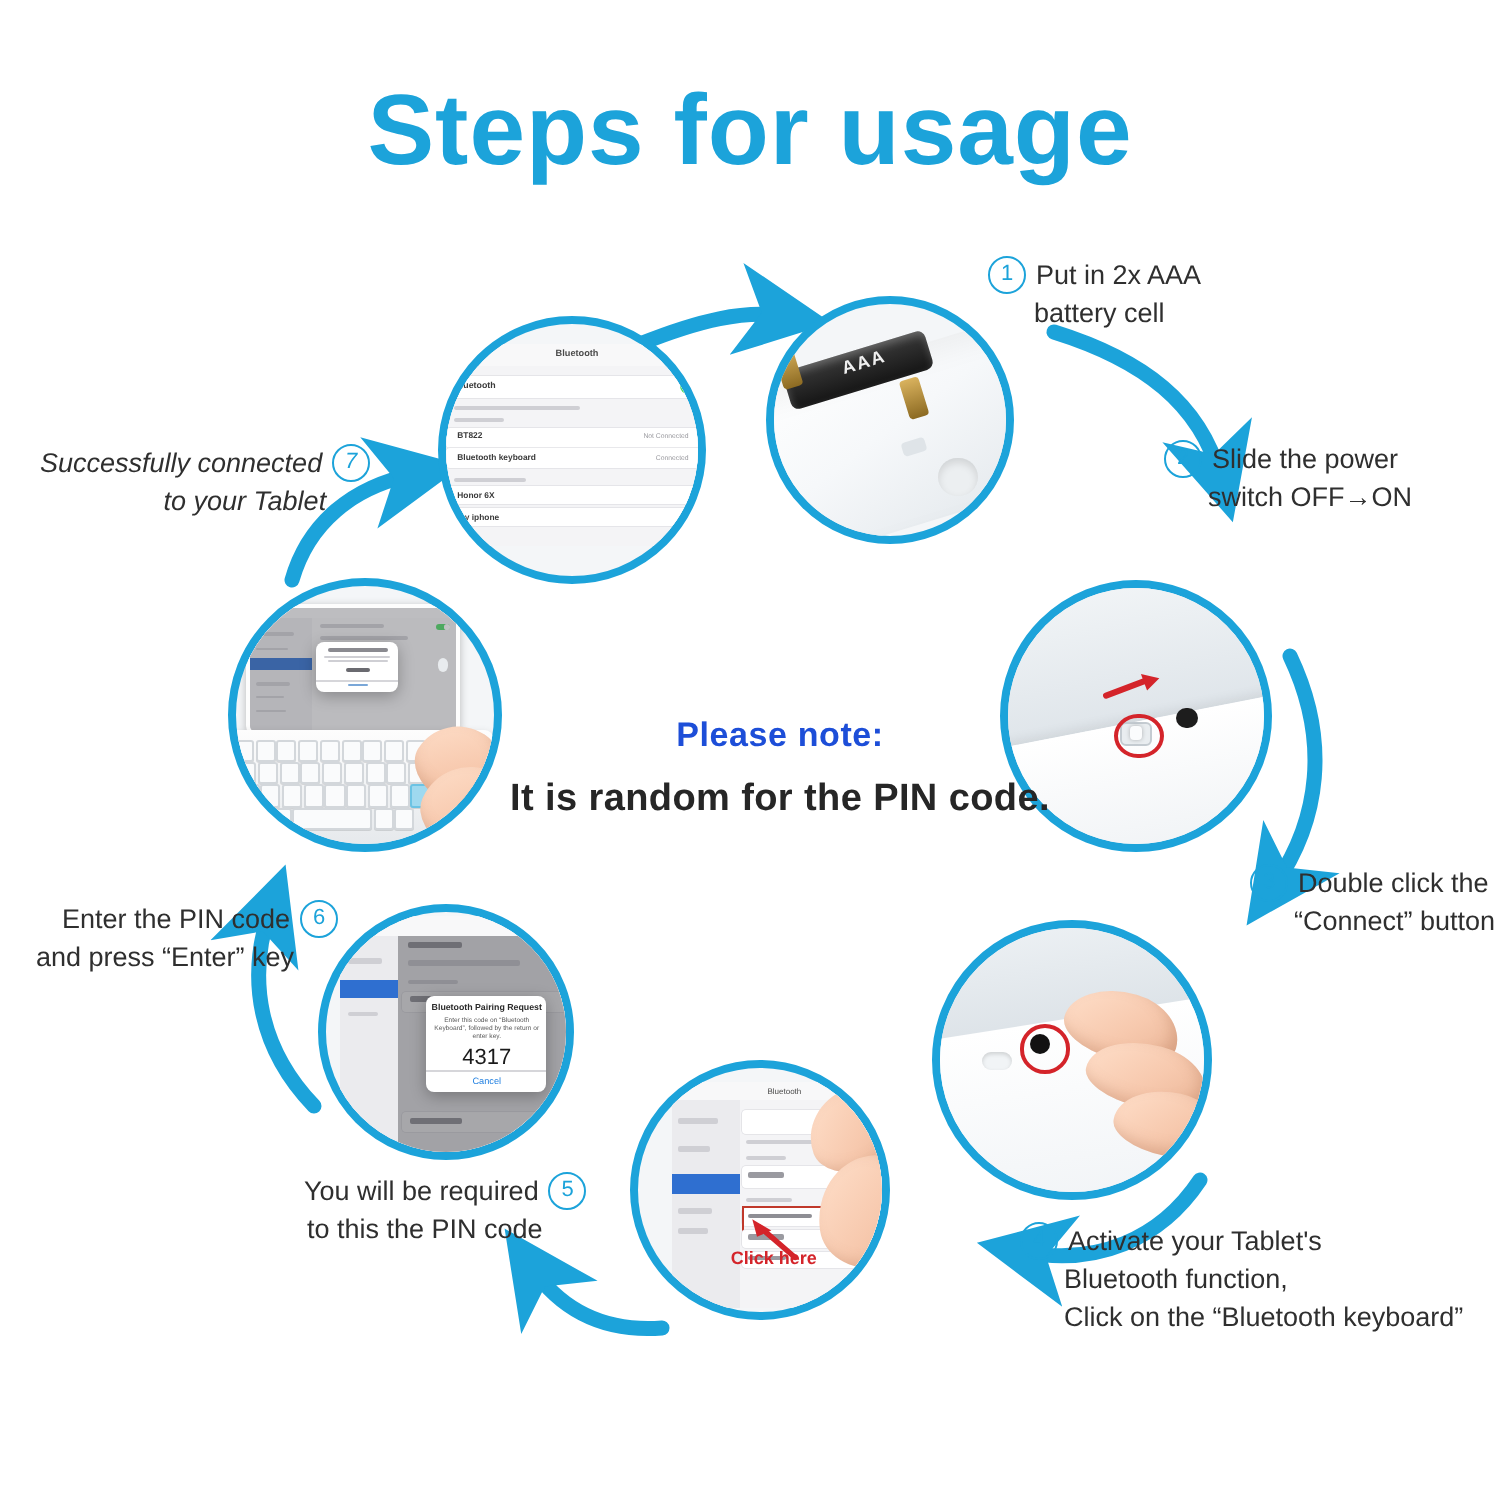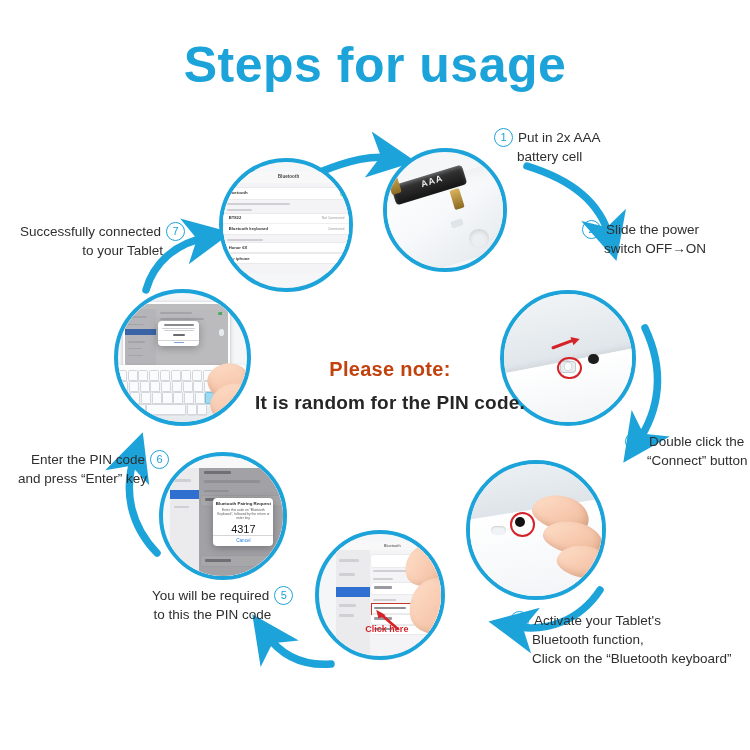--- a/index.html
+++ b/index.html
@@ -7,38 +7,38 @@
        font-family:"Liberation Sans","DejaVu Sans",sans-serif;color:#2b2b2b;}
 
   #stage{position:absolute;left:0;top:0;width:750px;height:750px;}
 
   
   .title{position:absolute;left:0;top:36px;width:750px;text-align:center;
          font-size:50px;font-weight:bold;color:#1CA3DA;letter-spacing:.5px;}
 
   
   .note{position:absolute;left:230px;top:358px;width:320px;text-align:center;}
-  .note .l1{font-size:20px;font-weight:bold;color:#c2410c;letter-spacing:.3px;}
+  .note .l1{font-size:17px;font-weight:bold;color:#1d4ed8;letter-spacing:.3px;}
   .note .l2{font-size:19px;font-weight:bold;color:#262626;margin-top:11px;letter-spacing:.2px;}
 
   
   .cap{position:absolute;font-size:13.5px;line-height:19px;color:#2f2f2f;white-space:nowrap;}
   .cap .row{display:flex;align-items:center;gap:5px;}
   .cap.r .row{justify-content:flex-end;}
   .num{display:inline-flex;align-items:center;justify-content:center;
        width:17px;height:17px;border:1.3px solid #1CA3DA;border-radius:50%;
        color:#1CA3DA;font-size:11px;line-height:1;flex:none;}
 
   .cap1{left:494px;top:128px;}
   .cap2{left:582px;top:220px;}
   .cap3{left:625px;top:432px;}
   .cap4{left:510px;top:611px;}
   .cap5{left:152px;top:586px;text-align:right;}
   .cap6{left:18px;top:450px;text-align:right;}
-  .cap7{left:20px;top:222px;text-align:right;}
+  .cap7{left:20px;top:222px;text-align:right;font-style:italic;}
 
   
   .circle{position:absolute;border-radius:50%;overflow:hidden;
           box-sizing:border-box;border:4px solid #1CA3DA;background:#f4f6f8;}
   .c-inner{position:absolute;left:0;top:0;width:100%;height:100%;overflow:hidden;}
   .finger{position:absolute;background:
       linear-gradient(135deg,#ffe0cb 0%,#f7c9ae 55%,#e9b394 100%);
       border-radius:55% 45% 50% 50%/60% 60% 40% 40%;
       box-shadow:inset -4px -3px 7px rgba(180,120,90,.35);}
   .redring{position:absolute;border:2px solid #d4242a;border-radius:50%;}

